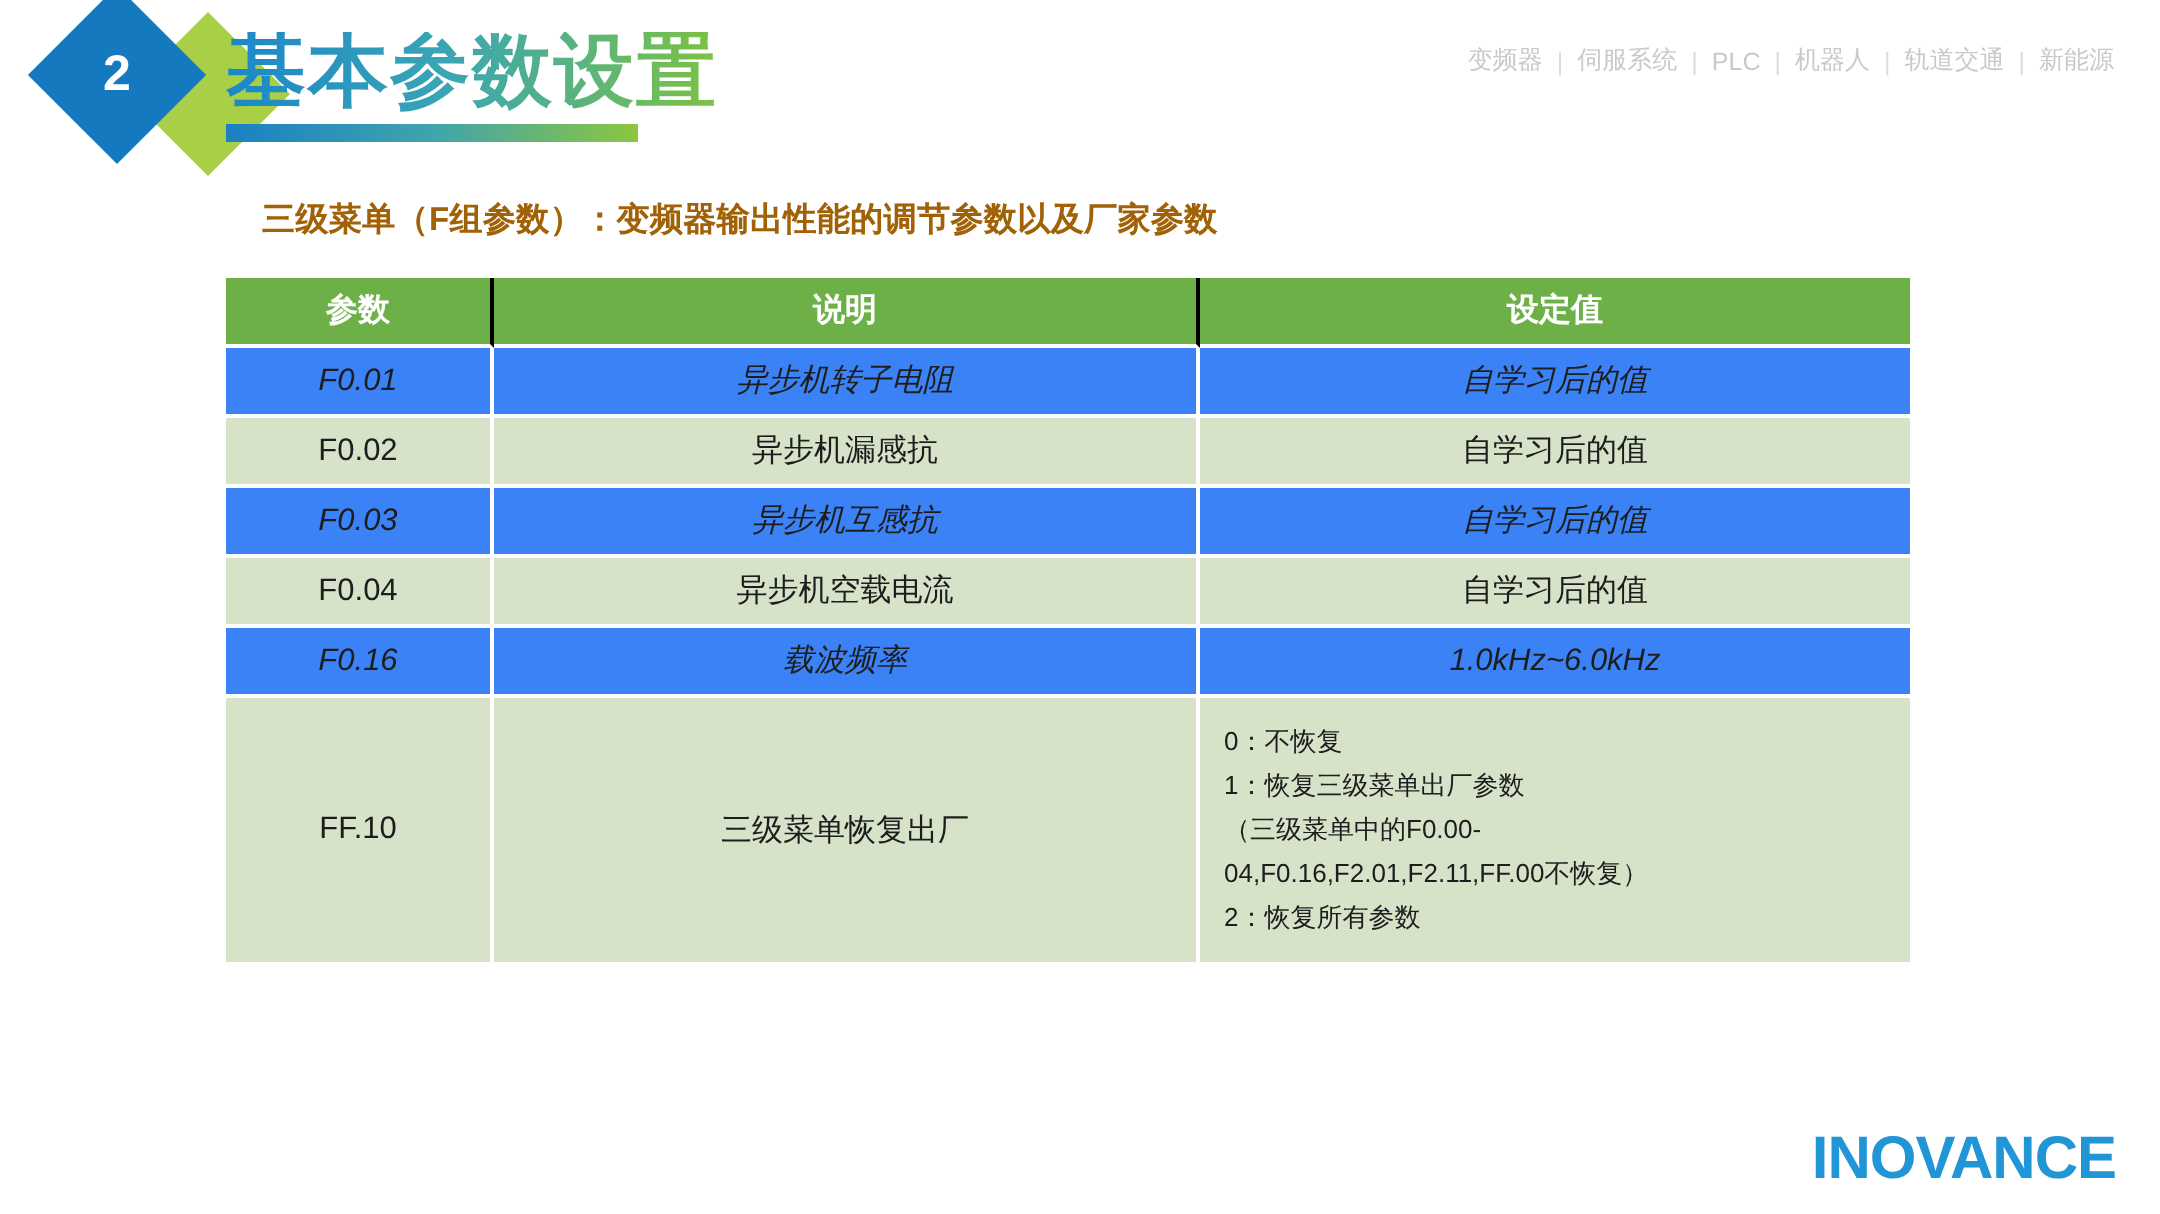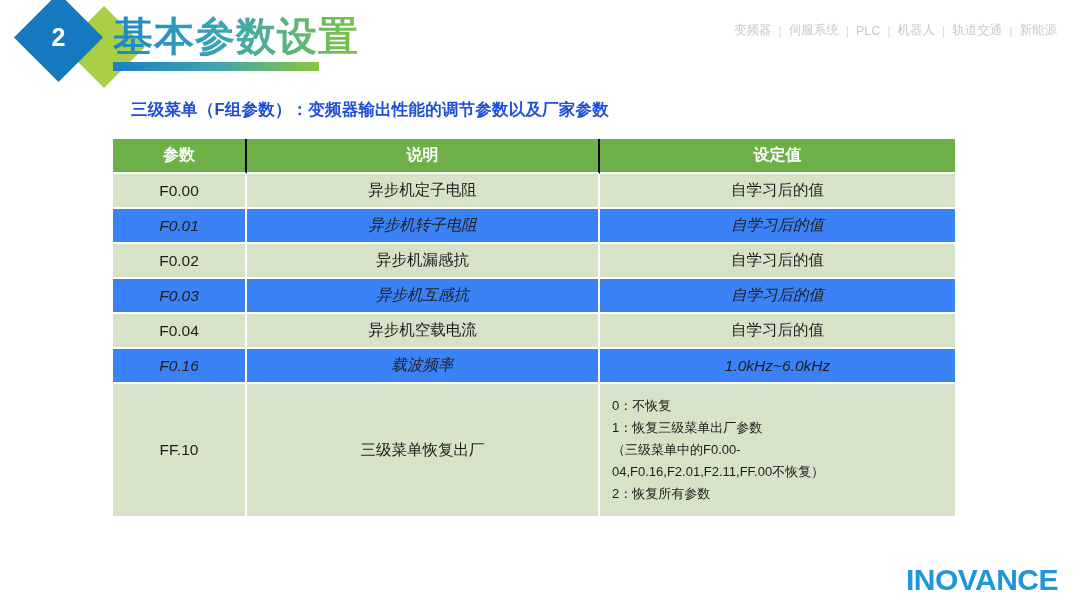--- a/index.html
+++ b/index.html
@@ -102,21 +102,21 @@
   .topnav .nav-item { padding: 0 7px; }
   .topnav .nav-sep { color: #dcdcdc; }
 
   
   .subtitle {
     position: absolute;
     left: 131px;
     top: 99px;
     font-size: 16.5px;
     font-weight: bold;
-    color: #1d4ed8;
+    color: #a16207;
     letter-spacing: .2px;
     white-space: nowrap;
   }
 
   
   .param-table {
     position: absolute;
     left: 113px;
     top: 139px;
     width: 842px;
@@ -216,25 +216,20 @@
       <col class="c3">
   </colgroup>
   <thead>
     <tr>
       <th>参数</th>
       <th>说明</th>
       <th>设定值</th>
     </tr>
   </thead>
   <tbody>
-    <tr class="row-a">
-      <td>F0.00</td>
-      <td>异步机定子电阻</td>
-      <td>自学习后的值</td>
-    </tr>
     <tr class="row-b">
       <td>F0.01</td>
       <td>异步机转子电阻</td>
       <td>自学习后的值</td>
     </tr>
     <tr class="row-a">
       <td>F0.02</td>
       <td>异步机漏感抗</td>
       <td>自学习后的值</td>
     </tr>

